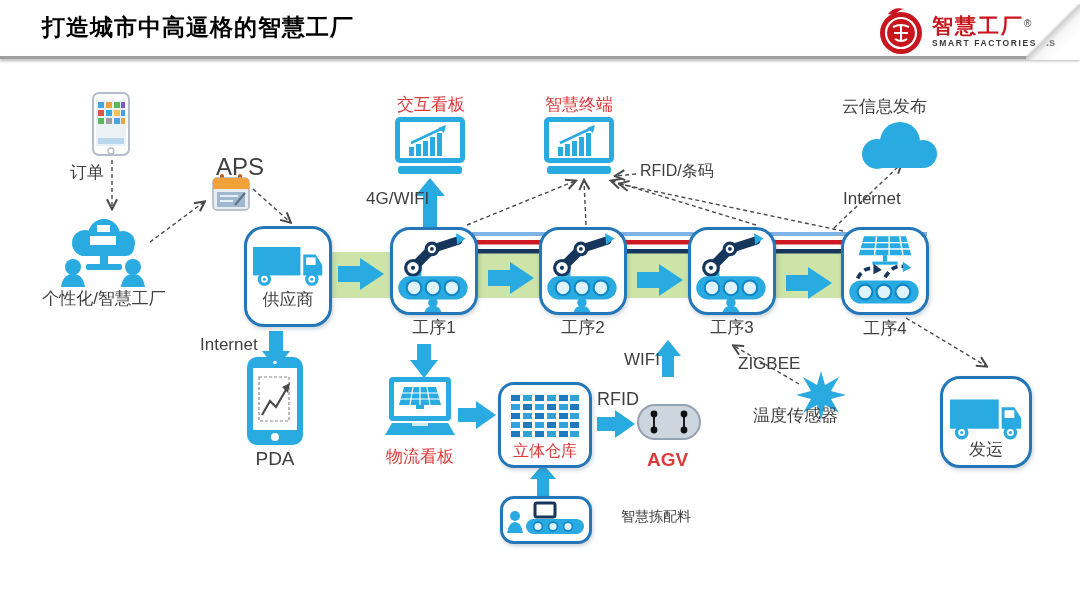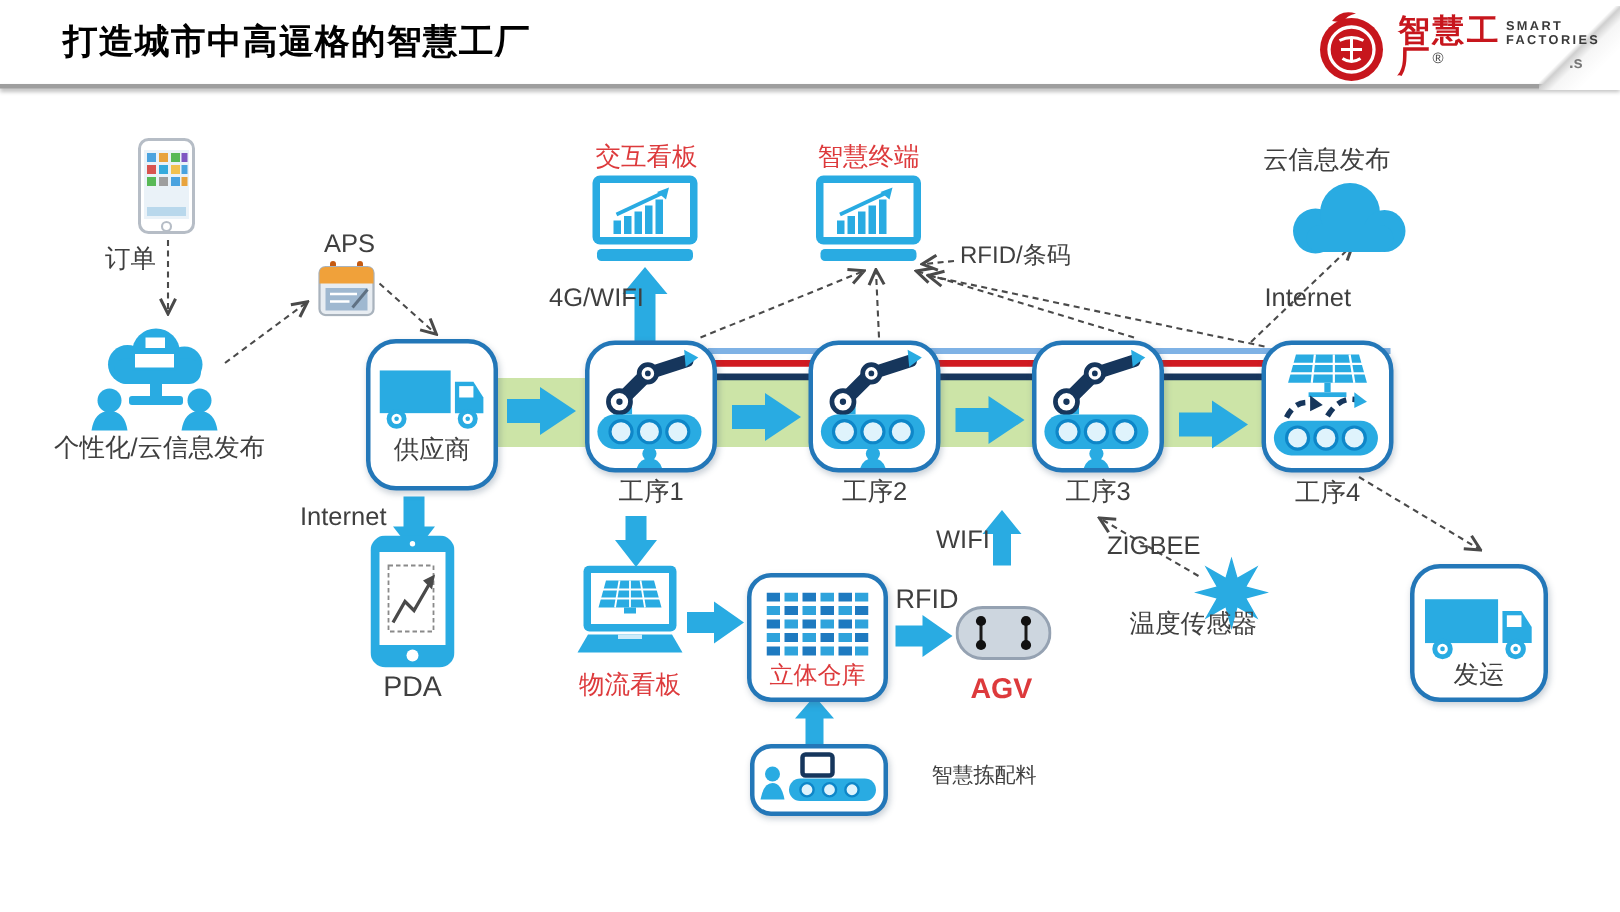--- a/index.html
+++ b/index.html
@@ -8,21 +8,21 @@
   .abs{position:absolute;}
   .lbl{position:absolute;font-size:17px;color:#3F3F3F;white-space:nowrap;line-height:1.1;}
   .red{color:#DD3A3C;}
   .ctr{text-align:center;}
   .obox{position:absolute;background:#fff;border:3px solid #2377B8;border-radius:20px;
         box-shadow:1px 2px 4px rgba(60,85,110,.28);box-sizing:border-box;}
   .title{position:absolute;left:42px;top:12px;font-size:23px;font-weight:600;color:#000000;letter-spacing:1px;}
   .divider{position:absolute;left:0;top:56px;width:1080px;height:3px;background:#9E9E9E;
            box-shadow:0 2px 3px rgba(0,0,0,.3);}
   .logo{position:absolute;left:878px;top:6px;display:flex;align-items:center;gap:6px;}
-  .logo-text{display:flex;line-height:1;}
+  .logo-text{display:flex;flex-direction:column;line-height:1;}
   .logo-brand{font-size:21px;font-weight:bold;color:#C7161D;letter-spacing:2px;}
   .logo-reg{font-size:10px;color:#444;vertical-align:super;}
   .logo-sub{font-size:8.5px;font-weight:bold;color:#3a3a3a;letter-spacing:1.6px;margin-top:3px;}
   .curl{position:absolute;left:1026px;top:4px;width:54px;height:56px;
         background:linear-gradient(135deg,rgba(255,255,255,0) 46%,#cfcfcf 50%,#f6f6f6 58%,#ffffff 75%);}
   .wm{position:absolute;left:1046px;top:36px;font-size:11px;color:#777;font-weight:bold;}
   svg{display:block;}
 </style>
 </head>
 <body>
@@ -130,23 +130,23 @@
       <rect x="40" y="12" width="15" height="9" fill="#fff" stroke="#29ABE2" stroke-width="2"></rect>
       <rect x="33" y="23" width="28" height="11" fill="#fff" stroke="#29ABE2" stroke-width="2"></rect>
       <g fill="#29ABE2">
         <circle cx="17" cy="55" r="8"></circle>
           <path d="M5,75 Q7,62 17,62 Q27,62 29,75 Z"></path>
         <circle cx="77" cy="55" r="8"></circle>
           <path d="M65,75 Q67,62 77,62 Q87,62 89,75 Z"></path>
       </g>
     </svg>
   </div>
-  <div class="lbl ctr" style="left:36px;top:290px;width:136px">个性化/云信息发布</div>
-
-  <div class="lbl" style="left:216px;top:154px;font-size:17px">APS</div>
+  <div class="lbl ctr" style="left:36px;top:290px;width:136px">个性化/智慧工厂</div>
+
+  <div class="lbl" style="left:216px;top:154px;font-size:24px">APS</div>
   <div class="abs" style="left:212px;top:174px">
     <svg width="38" height="37" viewBox="0 0 38 37">
       <rect x="8" y="0" width="4" height="9" rx="2" fill="#C55A11"></rect>
       <rect x="26" y="0" width="4" height="9" rx="2" fill="#C55A11"></rect>
       <rect x="1" y="4" width="36" height="32" rx="4" fill="#E8EDF2" stroke="#A9B3BD" stroke-width="1.5"></rect>
       <path d="M1,8 q0,-4 4,-4 h28 q4,0 4,4 v7 H1 Z" fill="#F0A13A"></path>
       <rect x="5" y="18" width="28" height="15" fill="#9FB8D0"></rect>
       <path d="M8,22 h18 M8,27 h13" stroke="#fff" stroke-width="1.6"></path>
       <path d="M23,31 L33,19" stroke="#5F7183" stroke-width="2"></path>
     </svg>

